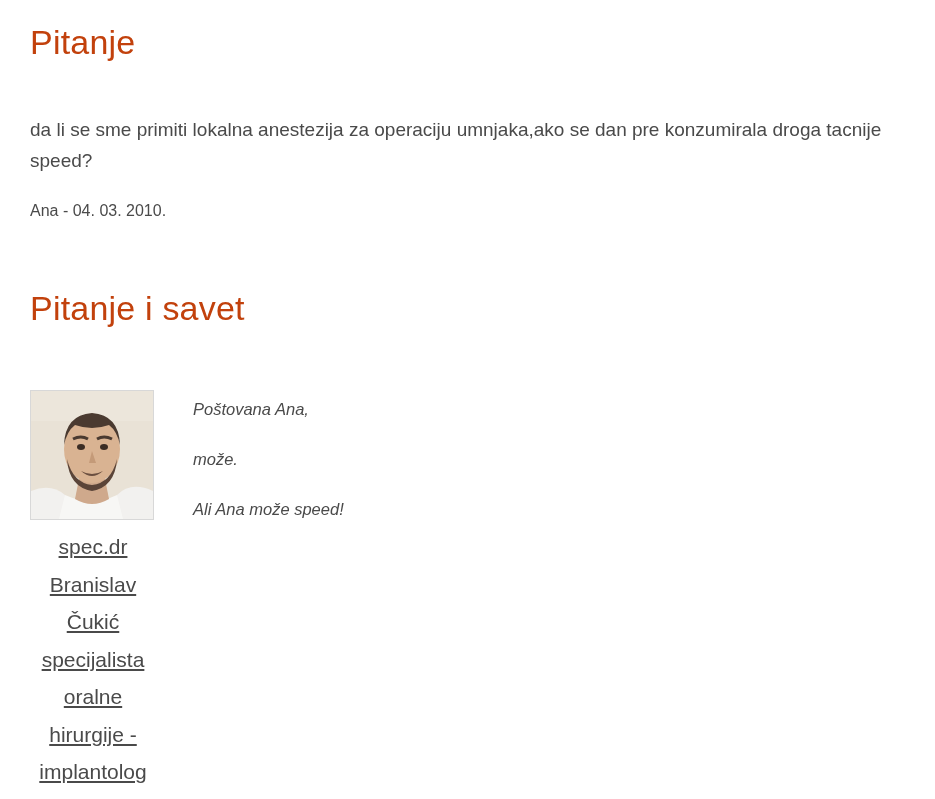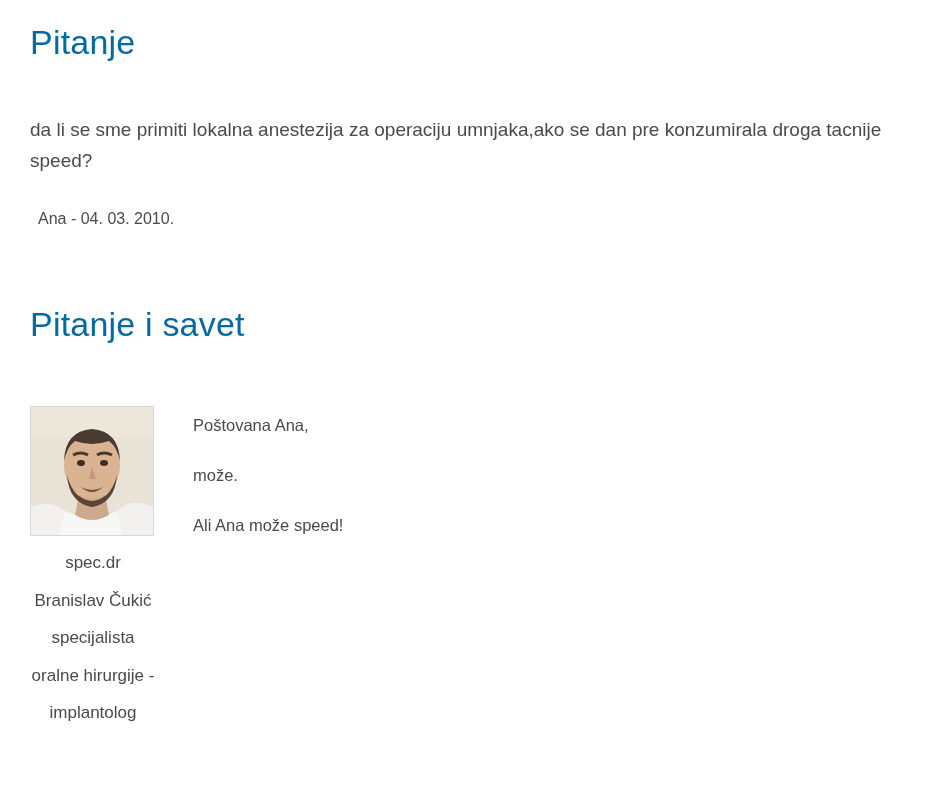--- a/index.html
+++ b/index.html
@@ -15,21 +15,21 @@
     overflow: hidden;
   }
   .page {
     position: relative;
     width: 935px;
     height: 799px;
     box-sizing: border-box;
     padding: 0 30px;
   }
   .section-title {
-    color: #0369a1;
+    color: #c2410c;
     font-weight: normal;
     letter-spacing: 0.2px;
   }
   .title-question {
     font-size: 34px;
     line-height: 40px;
     margin: 0;
     padding-top: 22px;
   }
   .question-body {
@@ -37,21 +37,21 @@
     line-height: 31px;
     color: #4a4a4a;
     margin: 0;
     padding-top: 52px;
     max-width: 880px;
   }
   .question-meta {
     font-size: 16px;
     line-height: 26px;
     color: #4a4a4a;
-    margin: 8px;
+    margin: 0;
     padding-top: 22px;
   }
   .title-answer {
     font-size: 34px;
     line-height: 40px;
     margin: 0;
     padding-top: 64px;
   }
   .answer-block {
     display: flex;
@@ -68,29 +68,31 @@
     height: 130px;
     border: 1px solid #d8d8d8;
     background: #e8e0d4;
     box-sizing: border-box;
     display: block;
     overflow: hidden;
     position: relative;
   }
   .doctor-photo svg { display: block; }
   .doctor-name {
-    font-size: 17px;
+    font-size: 21px;
     line-height: 37.5px;
     color: #4a4a4a;
     padding-top: 8px;
     display: block;
+    text-decoration: underline;
   }
   .answer-col {
     padding-left: 37px;
     padding-top: 4px;
+    font-style: italic;
   }
   .answer-line {
     font-size: 16.5px;
     line-height: 31px;
     color: #4a4a4a;
     margin: 0 0 19px 0;
   }
   .answer-line:last-child { margin-bottom: 0; }
 </style>
 </head>

